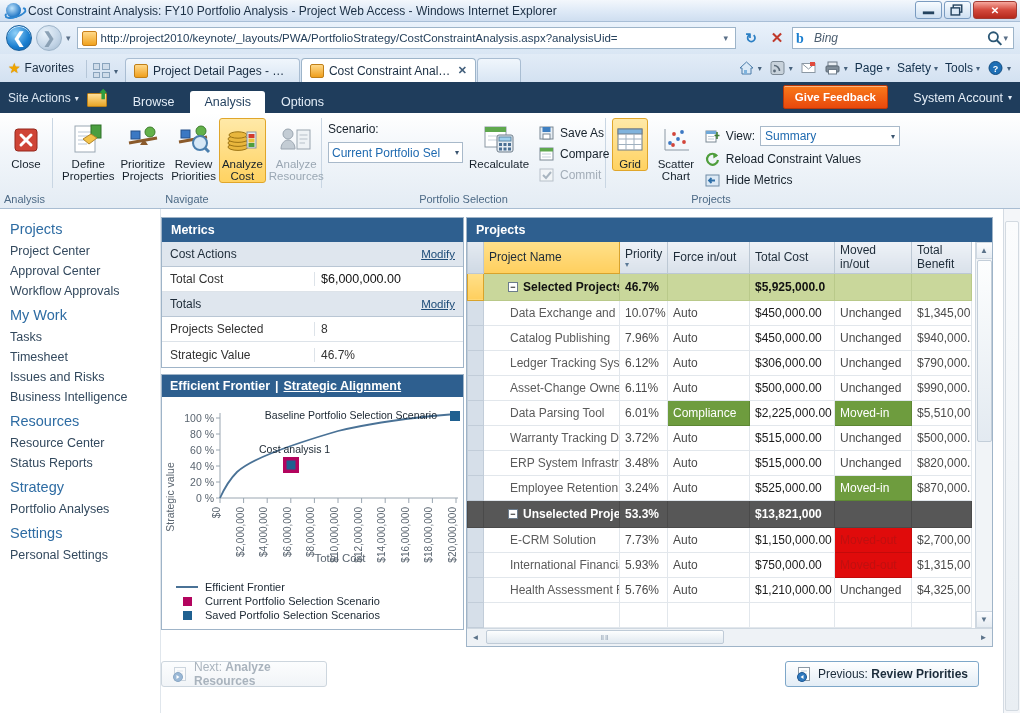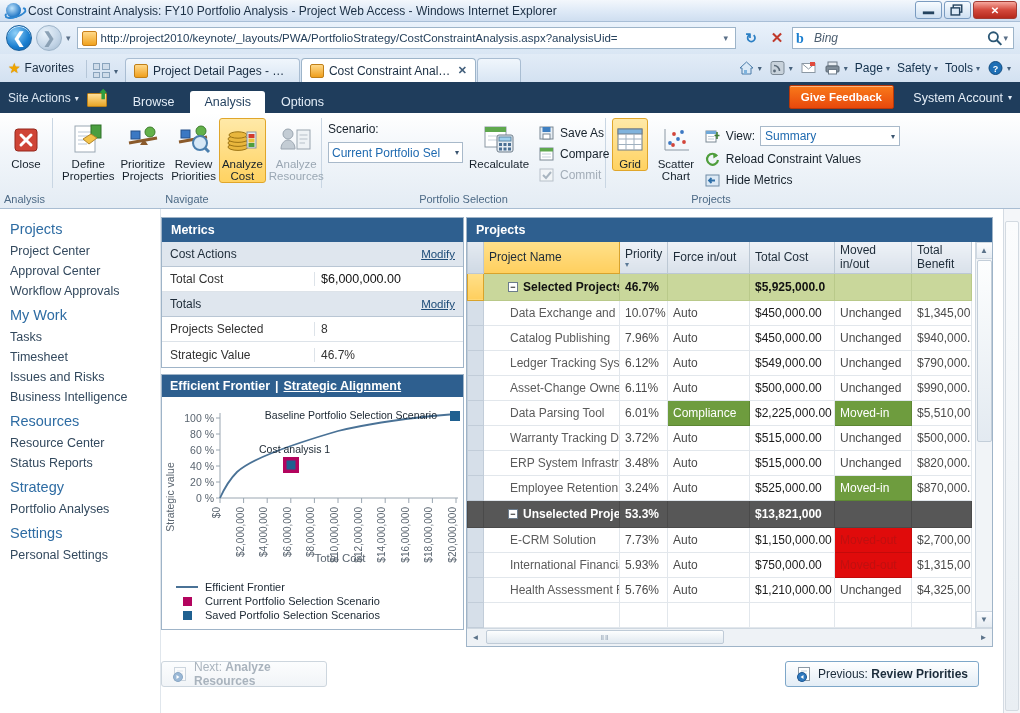--- a/index.html
+++ b/index.html
@@ -89,21 +89,21 @@
   .sp-topbar-inner { display:flex; align-items:flex-end; height:31px; }
   .site-actions { color:#dbe7f3; font-size:12px; padding:0 8px 8px 0; display:flex; align-items:center; }
   .site-actions .cc { font-size:8px; margin-left:4px; }
   .nav-up { width:22px;height:19px; margin:0 10px 6px 0; position:relative; }
   .nav-up .folder { position:absolute; left:0; bottom:0; width:20px;height:14px; border-radius:1px;
     background:linear-gradient(#ffe09a,#e8a627); border:1px solid #b9801c; }
   .nav-up .arr { position:absolute; right:0; top:0; color:#2f9e3f; font-size:13px; font-weight:bold; line-height:1;}
   .rbtab { font-size:12.5px; color:#e3edf7; padding:0 14px; height:22px; display:flex; align-items:center;
     margin-right:2px; border-radius:3px 3px 0 0; }
   .rbtab.active { background:#fff; color:#1f3d5c; font-weight:normal; }
-  .feedback { position:absolute; right:126px; top:3px; height:24px; padding:8px 11px;
+  .feedback { position:absolute; right:132px; top:3px; height:24px; padding:8px 11px;
     display:flex; align-items:center; border-radius:2px; color:#fff; font-weight:bold; font-size:11.5px;
     background:linear-gradient(#f97a1a,#e8480c); border:1px solid #b8380a;
     box-shadow:inset 0 1px 0 rgba(255,255,255,.45); }
   .sysacct { position:absolute; right:8px; top:0; height:31px; display:flex; align-items:center;
     color:#e6eff8; font-size:12.5px; }
   .sysacct .cc { font-size:8px; margin-left:5px; }
 
   
   .ribbon { background:linear-gradient(#ffffff,#f2f6fa 40%,#e4ecf4);
     border-bottom:1px solid #a9bdd2; height:96px; display:flex; position:relative; }
@@ -797,21 +797,21 @@
                       <td>Auto</td>
                       <td class="money">$450,000.00</td>
                       <td>Unchanged</td>
                       <td>$940,000.00</td>
                     </tr>
                     <tr>
                       <td class="rowh"></td>
                       <td class="name">Ledger Tracking Systen</td>
                       <td>6.12%</td>
                       <td>Auto</td>
-                      <td class="money">$549,000.00</td>
+                      <td class="money">$306,000.00</td>
                       <td>Unchanged</td>
                       <td>$790,000.00</td>
                     </tr>
                     <tr>
                       <td class="rowh"></td>
                       <td class="name">Asset-Change Ownersh</td>
                       <td>6.11%</td>
                       <td>Auto</td>
                       <td class="money">$500,000.00</td>
                       <td>Unchanged</td>

